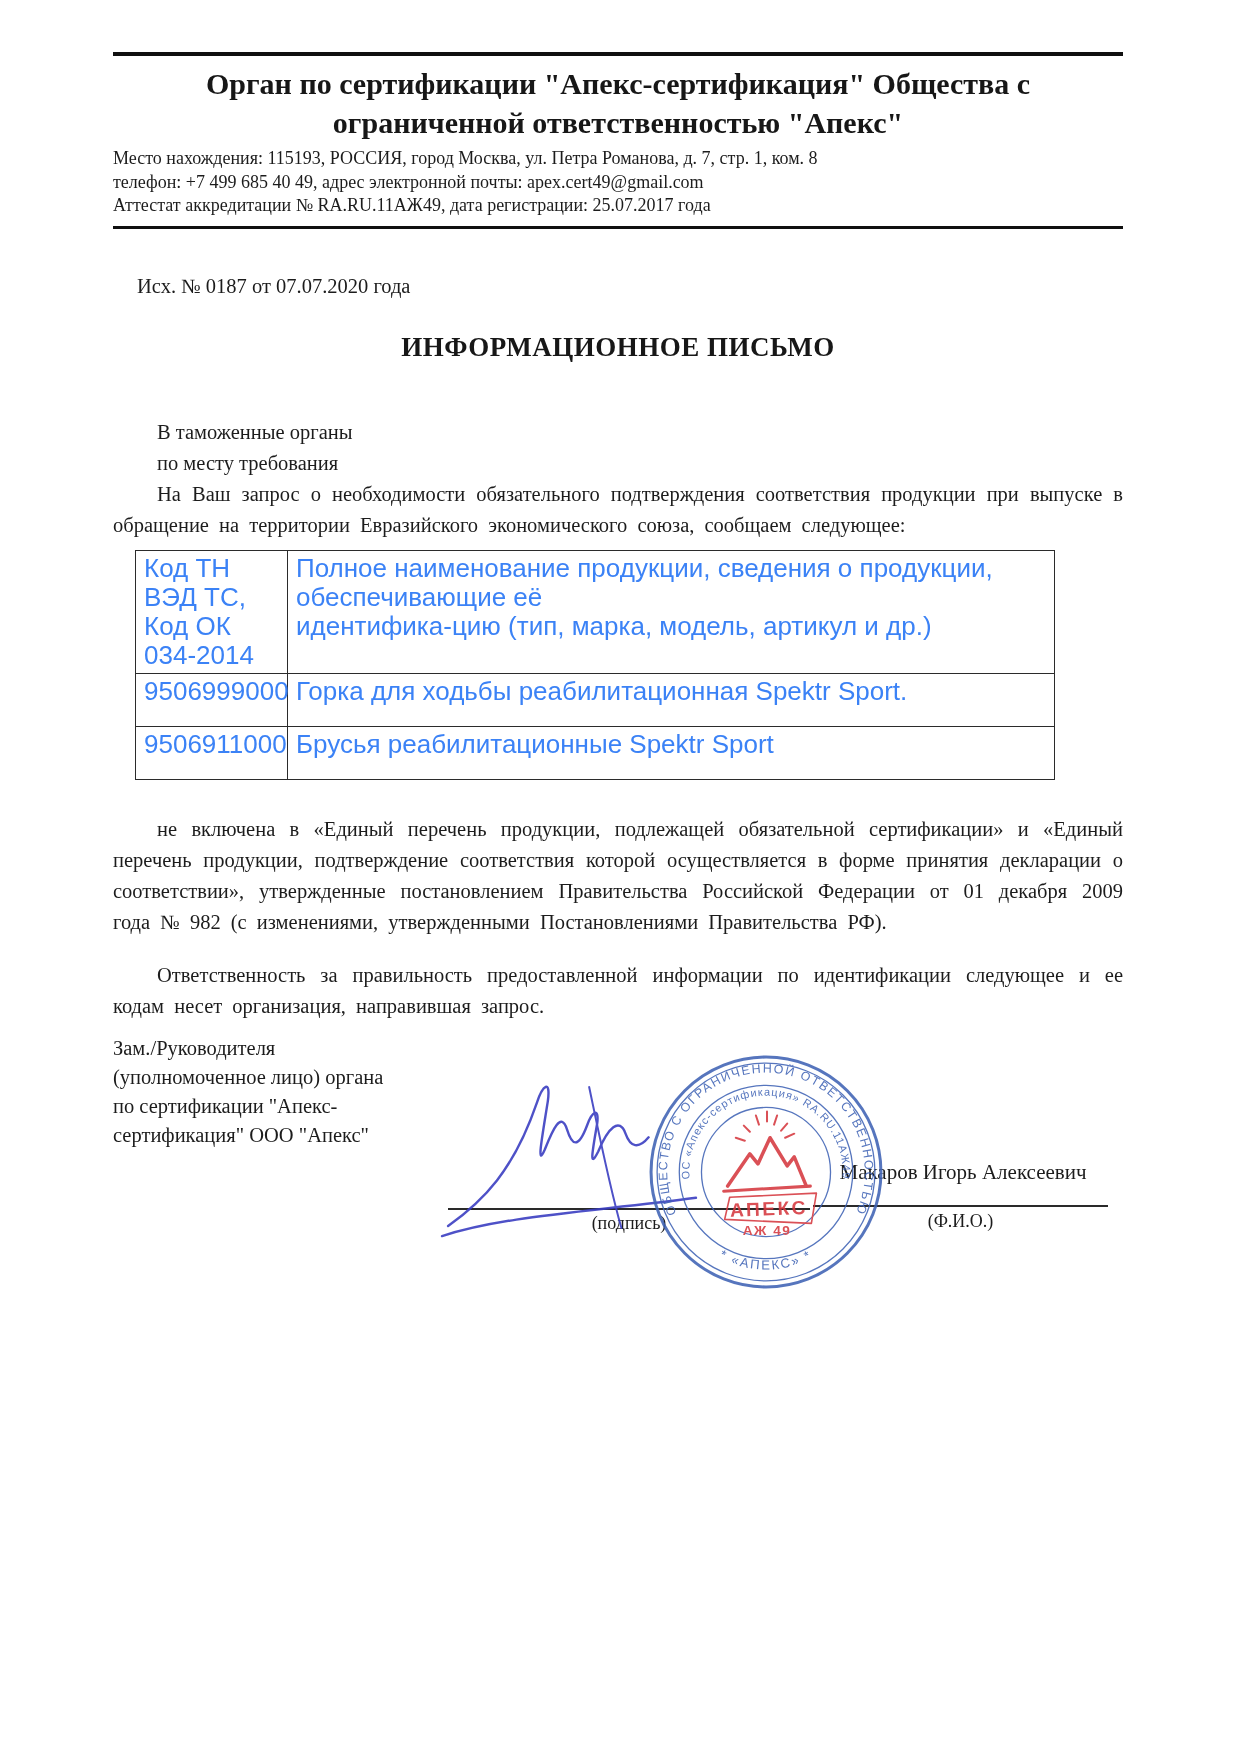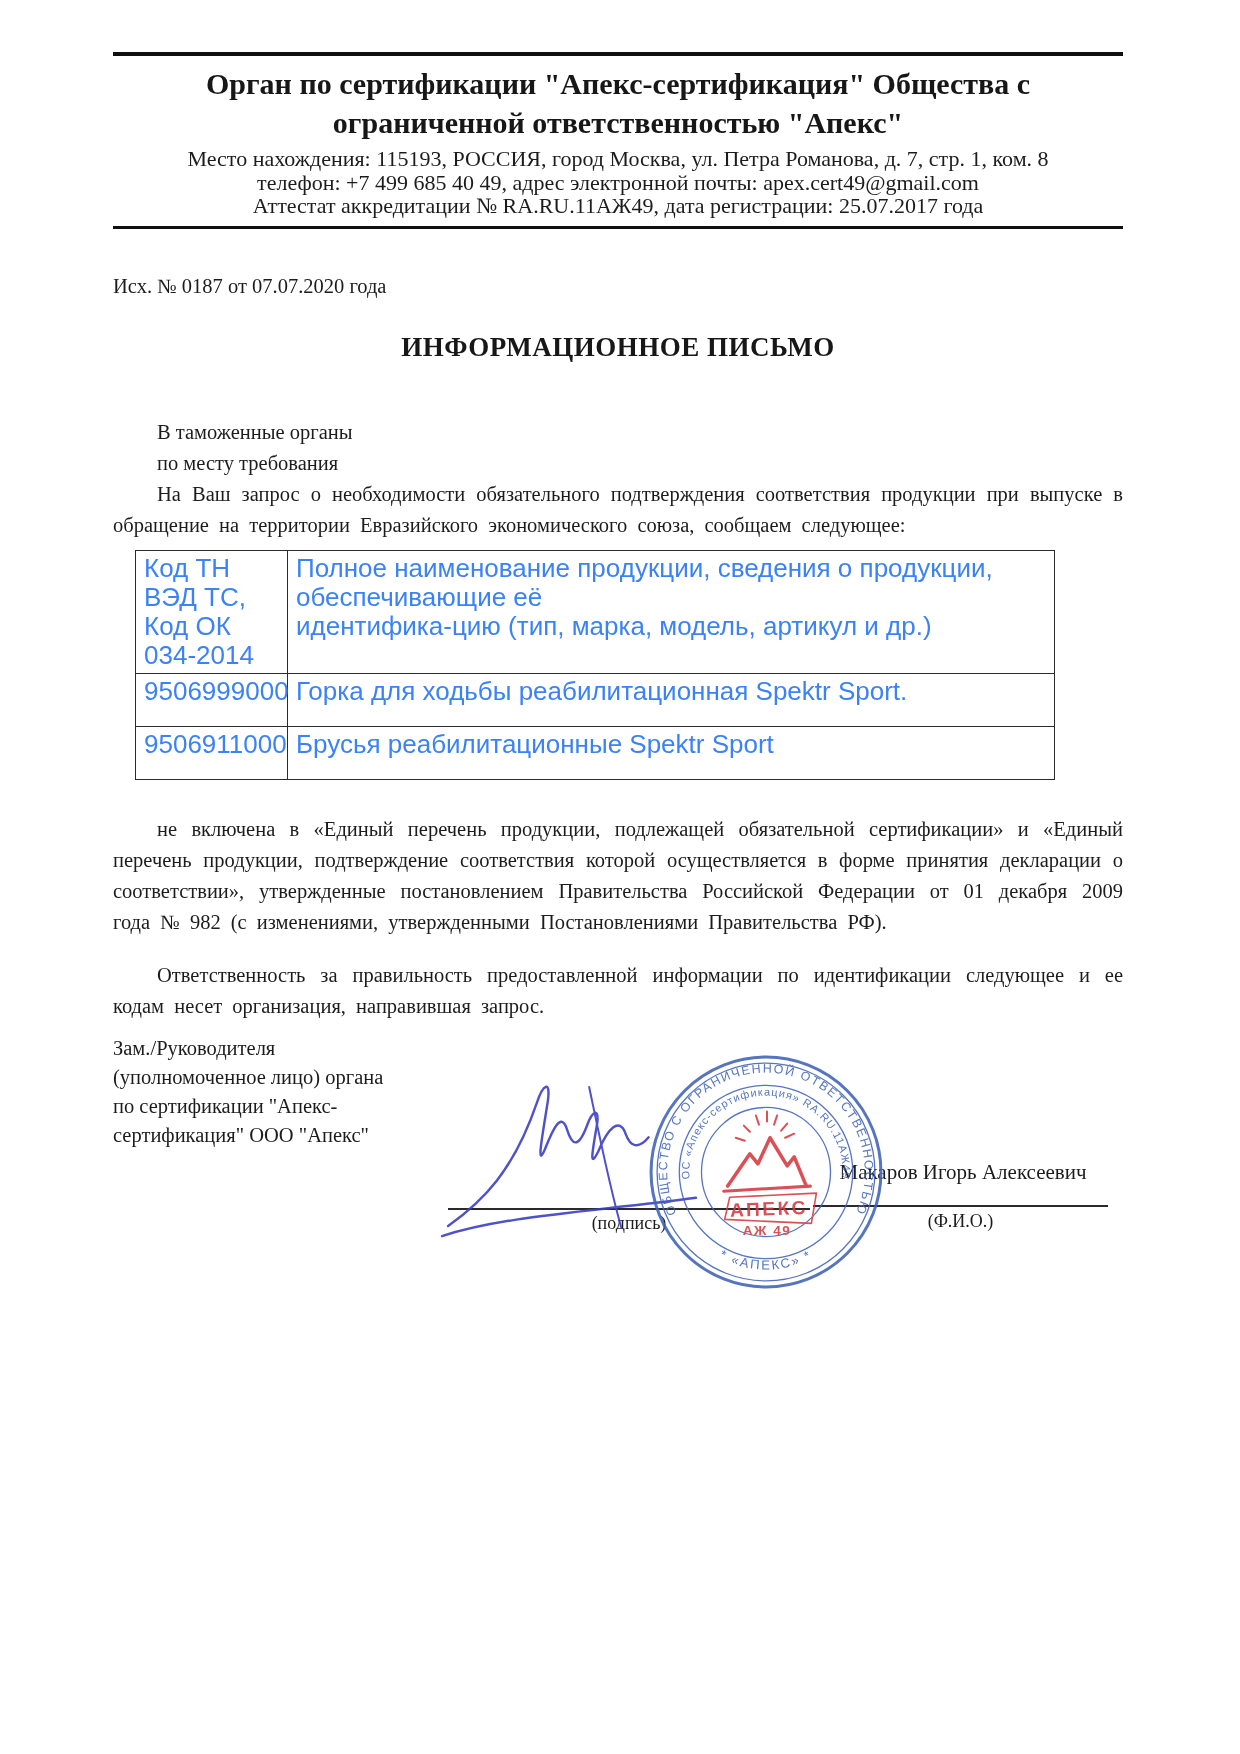--- a/index.html
+++ b/index.html
@@ -14,22 +14,22 @@
     padding:52px 117px 0 113px;
     overflow:hidden;
   }
   .rule { background:#101010; width:100%; }
   .rule-top { height:4px; }
   .rule-bottom { height:3px; margin-top:8px; }
   .lh-title {
     font-size:30px; font-weight:bold; text-align:center;
     line-height:39px; margin:8px auto 5px; color:#171717;
   }
-  .lh-line { font-size:22px; line-height:23.5px; text-align:center; }
-  .ref-row { margin-top:46px; font-size:20.5px; }
+  .lh-line { font-size:18px; line-height:23.5px; }
+  .ref-row { margin-top:46px; font-size:20.5px;margin-left:24px; }
   .recipient { margin-top:8px; text-align:right; font-size:20.5px; line-height:30px; }
   .doc-title {
     margin-top:34px; text-align:center; font-size:27px; font-weight:bold;
     letter-spacing:0.5px; color:#171717;
   }
   .body-block { margin-top:54px; font-size:20.5px; line-height:31px; }
   .addr-line { padding-left:44px; }
   .para { font-size:20.5px; line-height:31px; text-align:justify; text-indent:44px; word-spacing:5px; }
   .intro { margin-top:0; }
   .p1 { margin-top:34px; }

